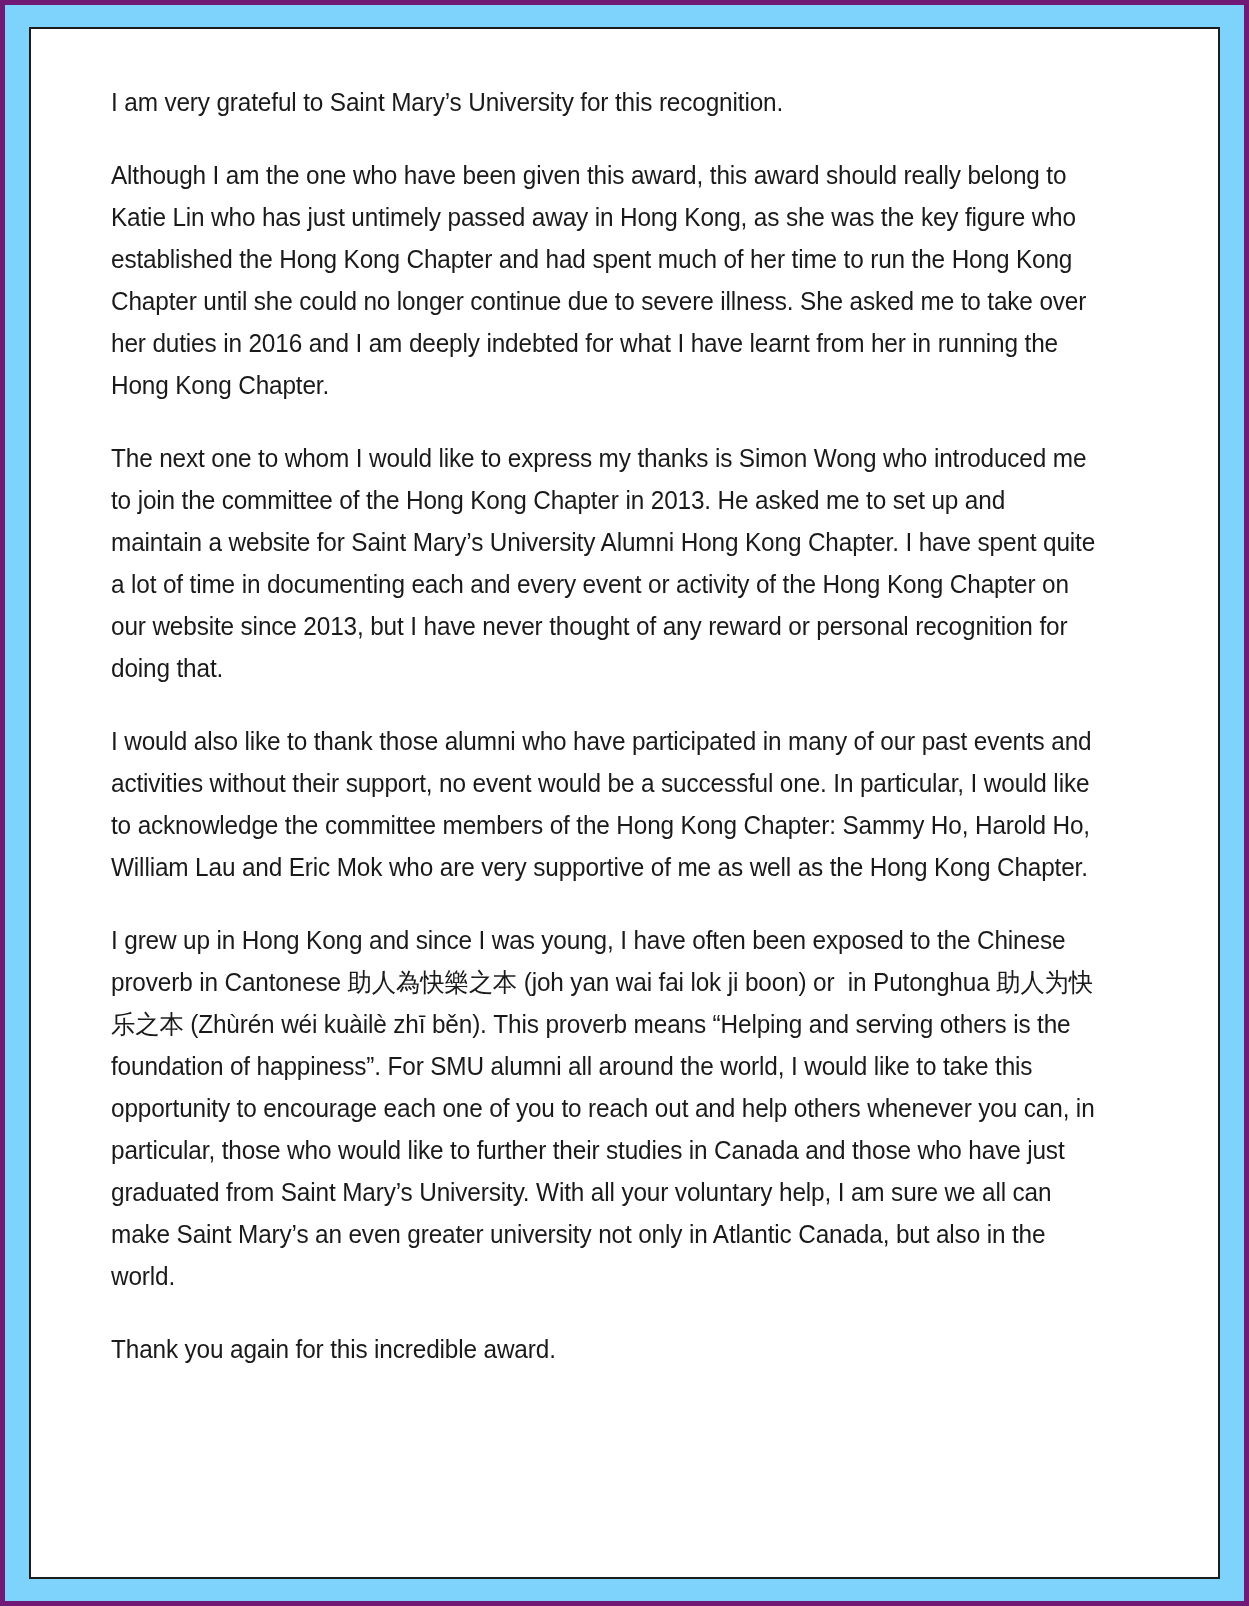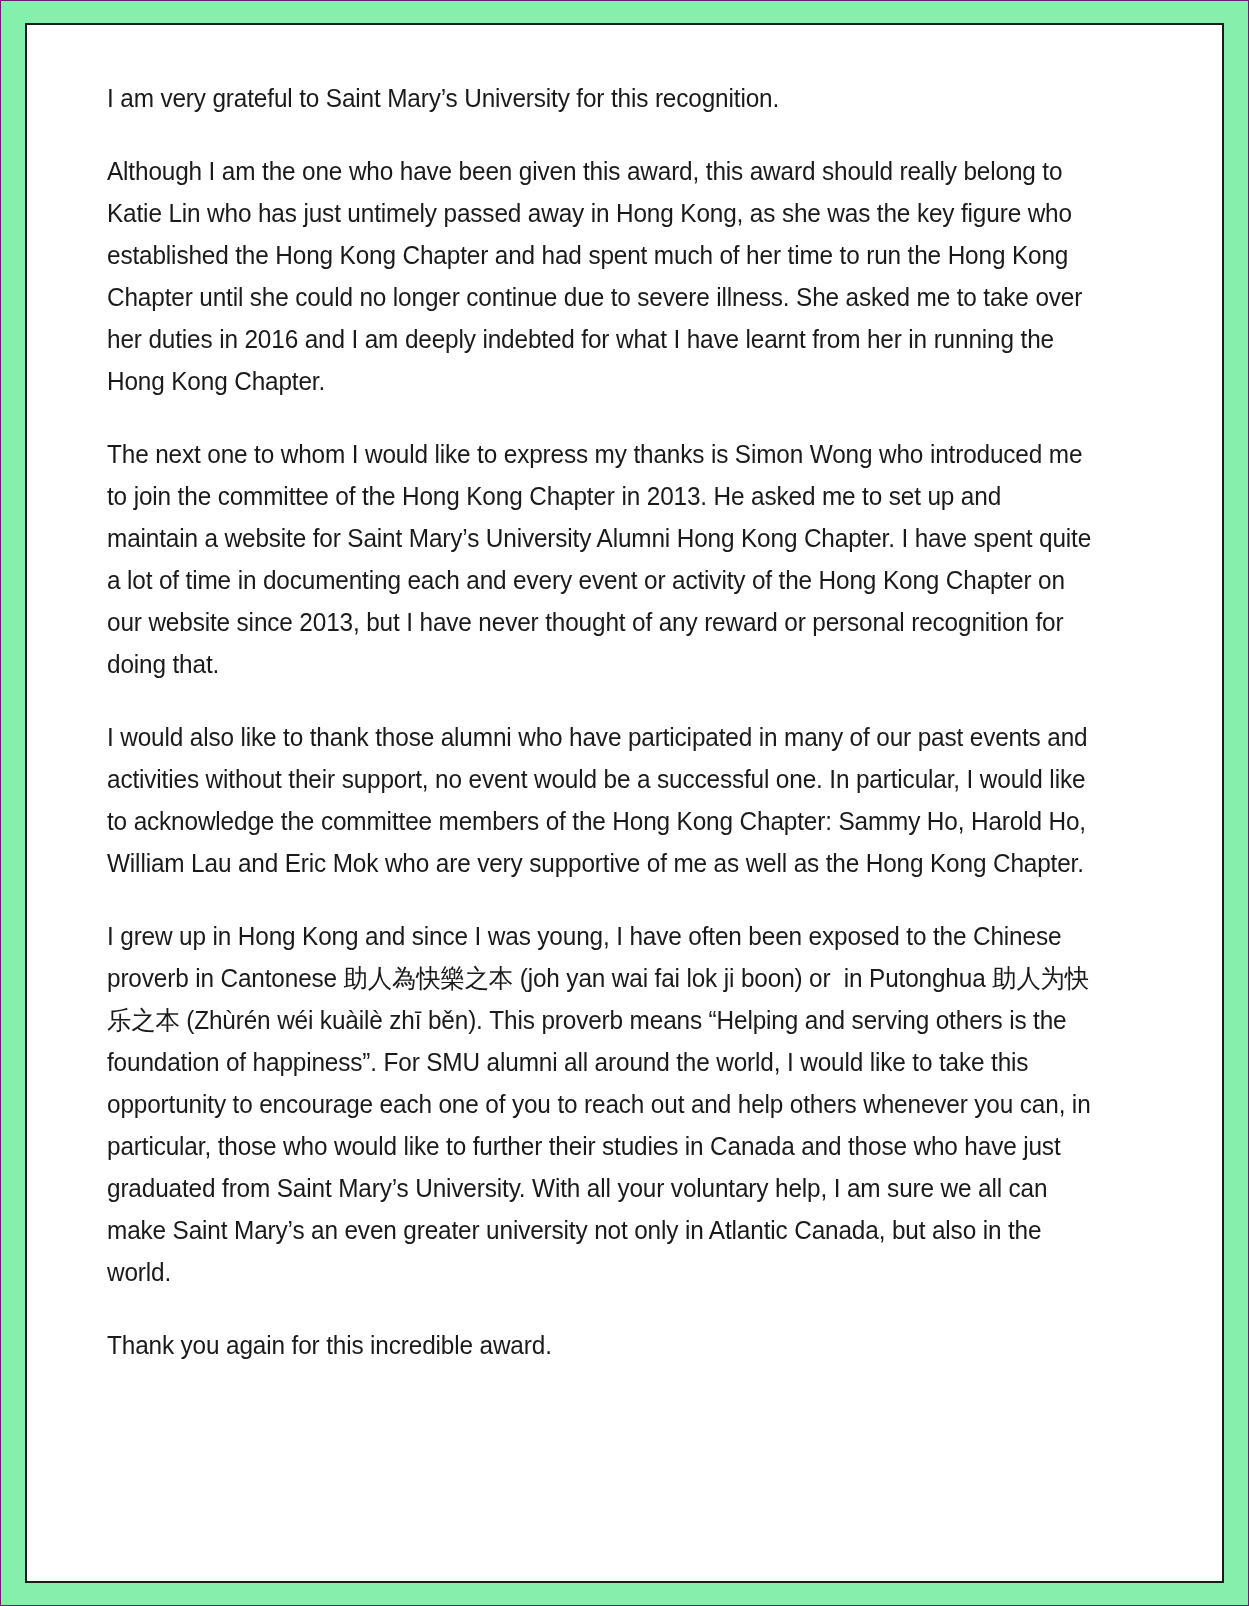--- a/index.html
+++ b/index.html
@@ -14,22 +14,22 @@
     font-family: "Liberation Sans", sans-serif;
   }
 
   
   #frame {
     position: absolute;
     left: 0; top: 0;
     width: 1249px;
     height: 1606px;
     box-sizing: border-box;
-    background: #86efac;
-    border: 1px solid #701a75;
+    background: #7dd3fc;
+    border: 5px solid #701a75;
   }
   #frame-inner {
     position: absolute;
     left: 24px;  top: 22px;
     right: 24px; bottom: 22px;
     box-sizing: border-box;
     background: #ffffff;
     border: 2px solid #1c1c1c;
   }
 

